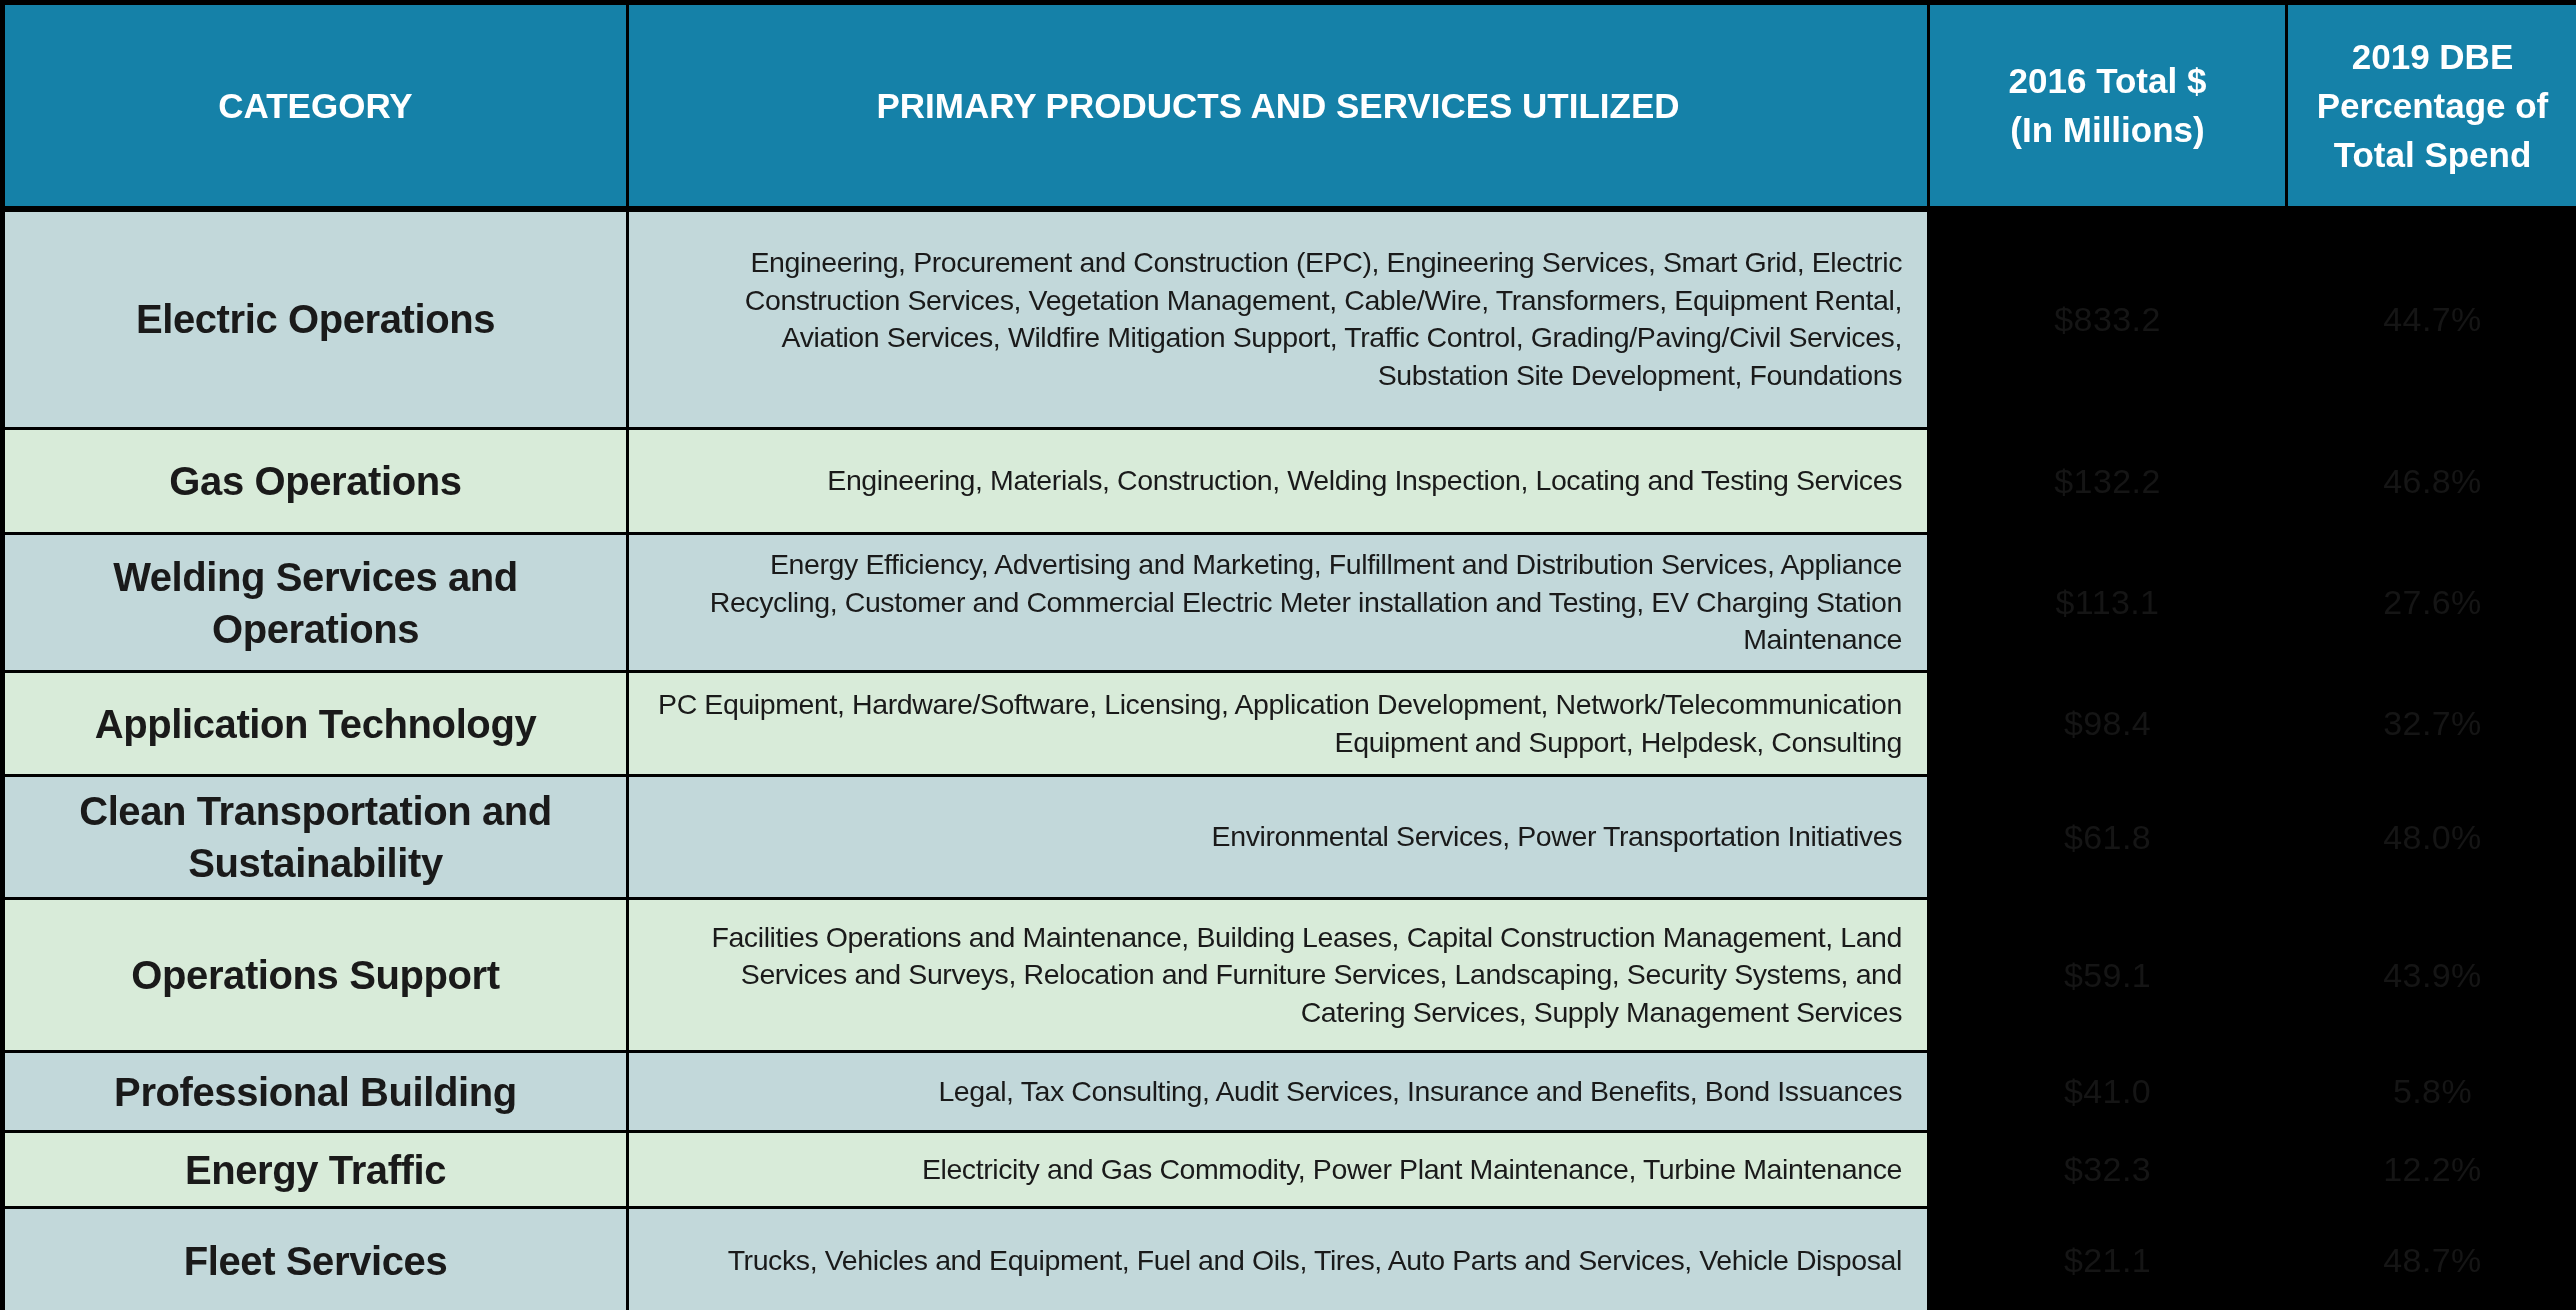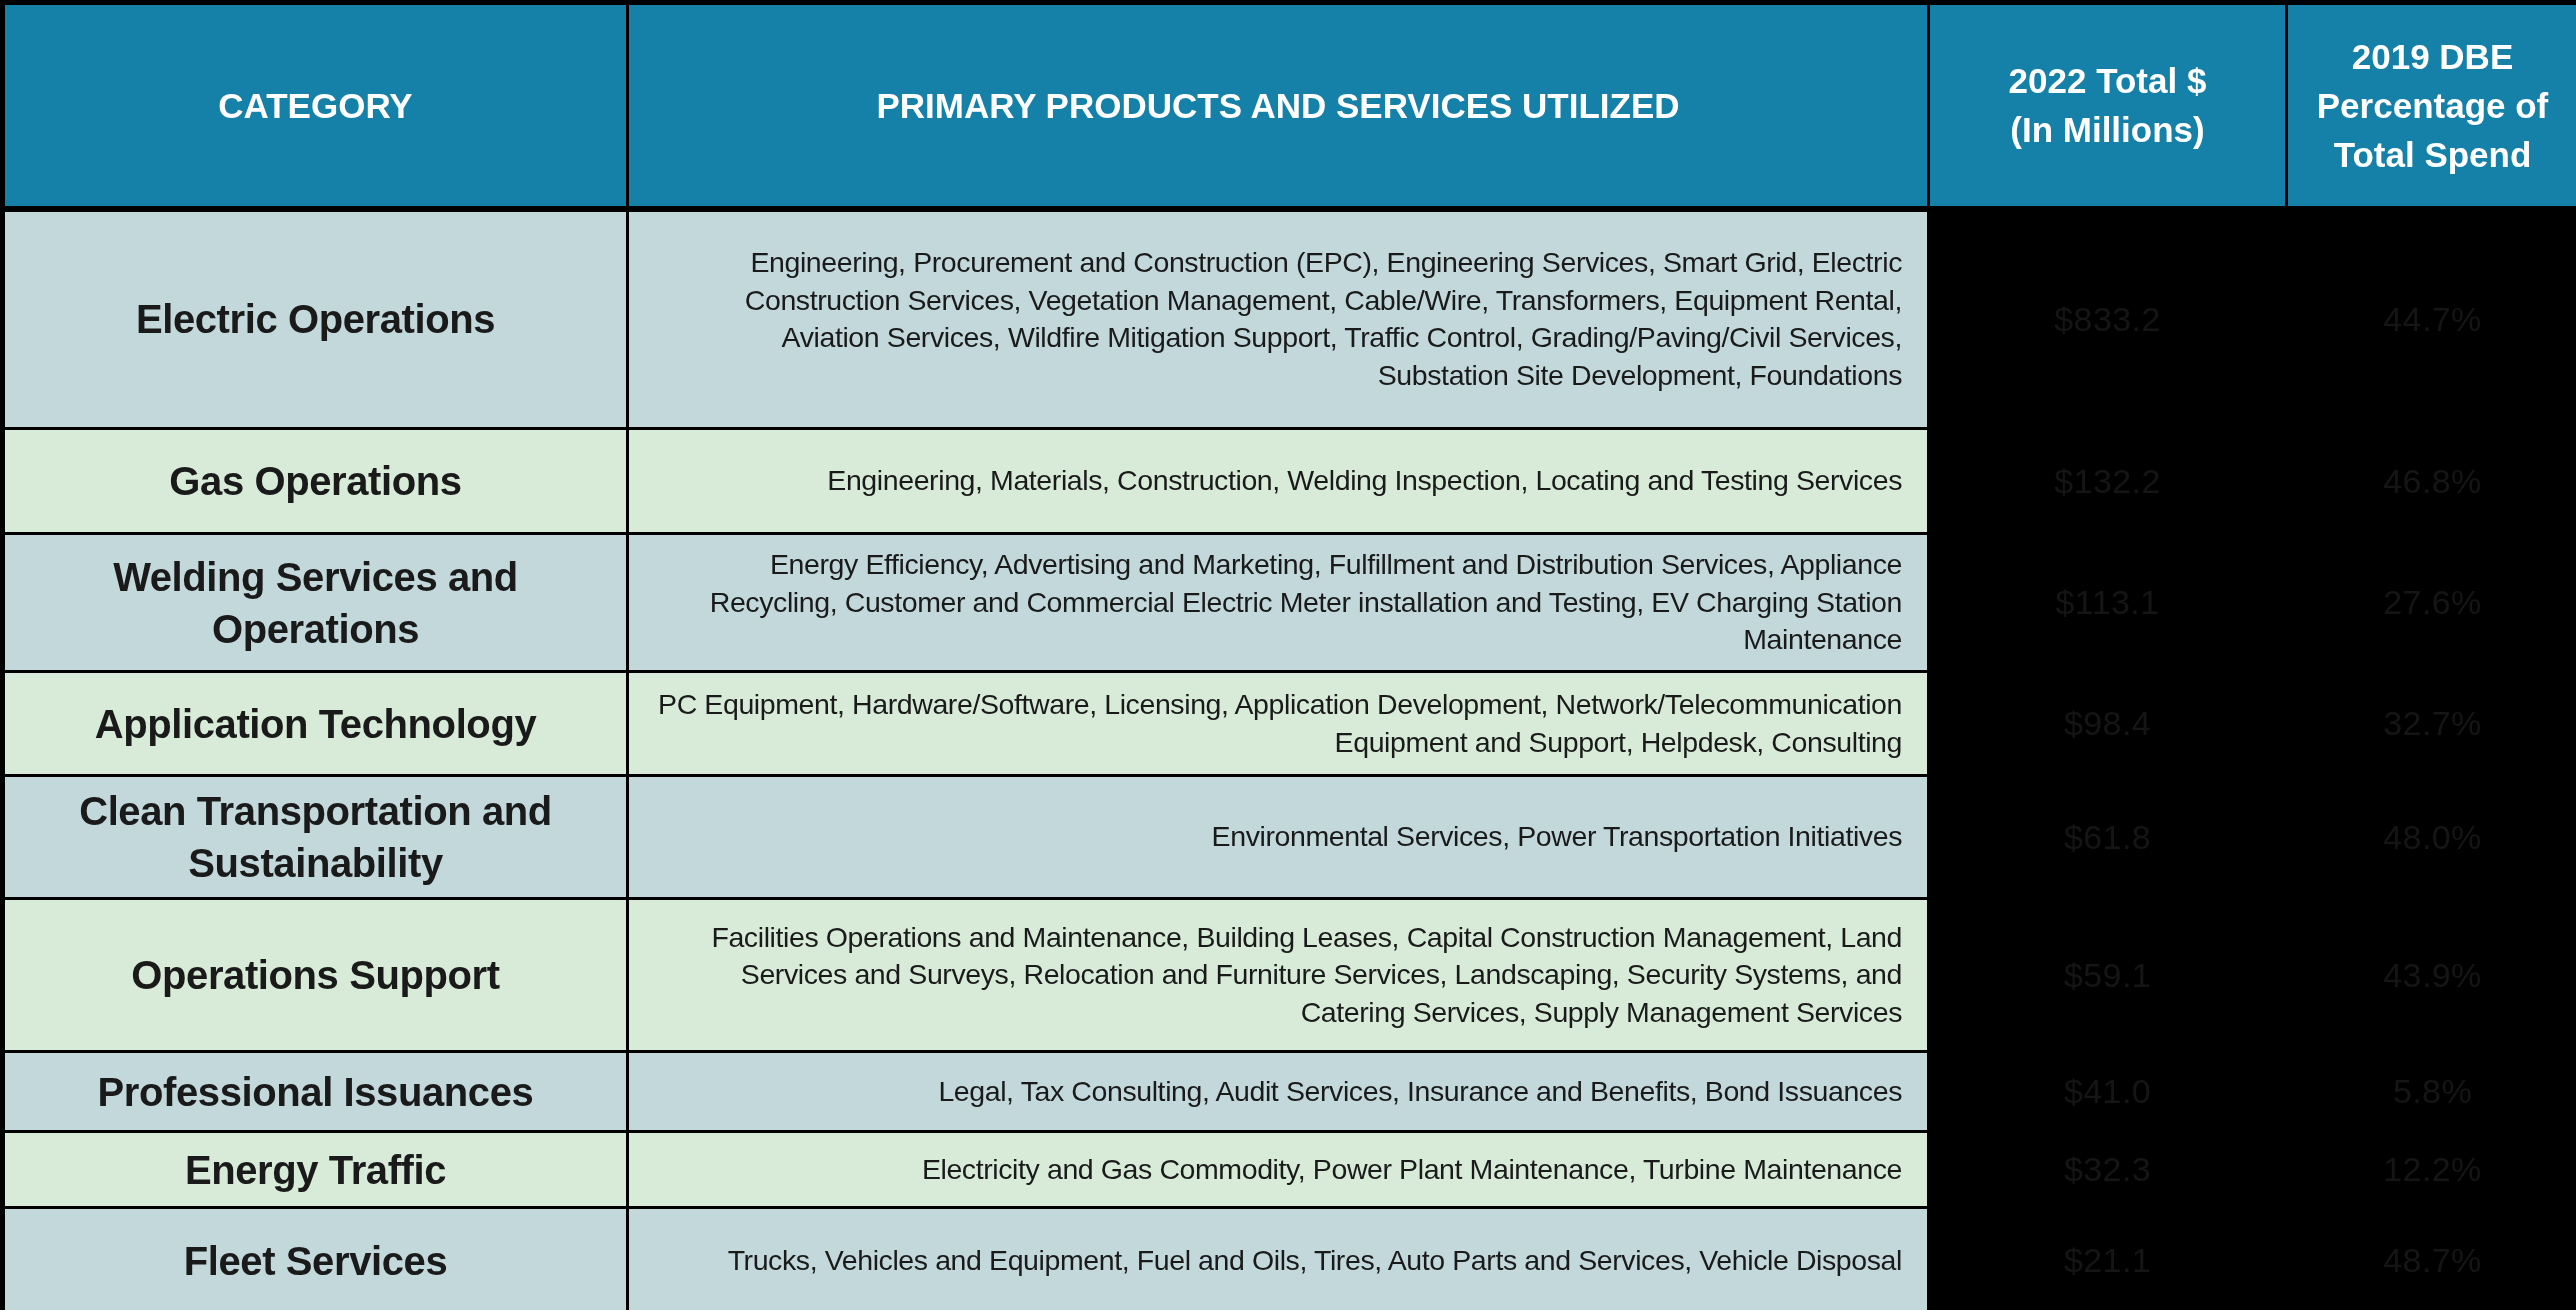--- a/index.html
+++ b/index.html
@@ -73,21 +73,21 @@
     <colgroup>
       <col style="width:625px">
       <col style="width:1301px">
       <col style="width:358px">
       <col style="width:293px">
     </colgroup>
     <thead>
       <tr>
         <th>CATEGORY</th>
         <th>PRIMARY PRODUCTS AND SERVICES UTILIZED</th>
-        <th>2022 Total $
+        <th>2016 Total $
 (In Millions)</th>
         <th>2019 DBE
 Percentage of
 Total Spend</th>
       </tr>
     </thead>
     <tbody id="table-body">
         <tr class="row-blue" style="height: 220px;">
           <td class="cell-category">Electric Operations</td>
           <td class="cell-services">Engineering, Procurement and Construction (EPC), Engineering Services, Smart Grid, Electric Construction Services, Vegetation Management, Cable/Wire, Transformers, Equipment Rental, Aviation Services, Wildfire Mitigation Support, Traffic Control, Grading/Paving/Civil Services, Substation Site Development, Foundations</td>
@@ -118,21 +118,21 @@
           <td class="cell-total">$61.8</td>
           <td class="cell-dbe">48.0%</td>
         </tr>
         <tr class="row-green" style="height: 153px;">
           <td class="cell-category">Operations Support</td>
           <td class="cell-services">Facilities Operations and Maintenance, Building Leases, Capital Construction Management, Land Services and Surveys, Relocation and Furniture Services, Landscaping, Security Systems, and Catering Services, Supply Management Services</td>
           <td class="cell-total">$59.1</td>
           <td class="cell-dbe">43.9%</td>
         </tr>
         <tr class="row-blue" style="height: 80px;">
-          <td class="cell-category">Professional Issuances</td>
+          <td class="cell-category">Professional Building</td>
           <td class="cell-services">Legal, Tax Consulting, Audit Services, Insurance and Benefits, Bond Issuances</td>
           <td class="cell-total">$41.0</td>
           <td class="cell-dbe">5.8%</td>
         </tr>
         <tr class="row-green" style="height: 76px;">
           <td class="cell-category">Energy Traffic</td>
           <td class="cell-services">Electricity and Gas Commodity, Power Plant Maintenance, Turbine Maintenance</td>
           <td class="cell-total">$32.3</td>
           <td class="cell-dbe">12.2%</td>
         </tr>

